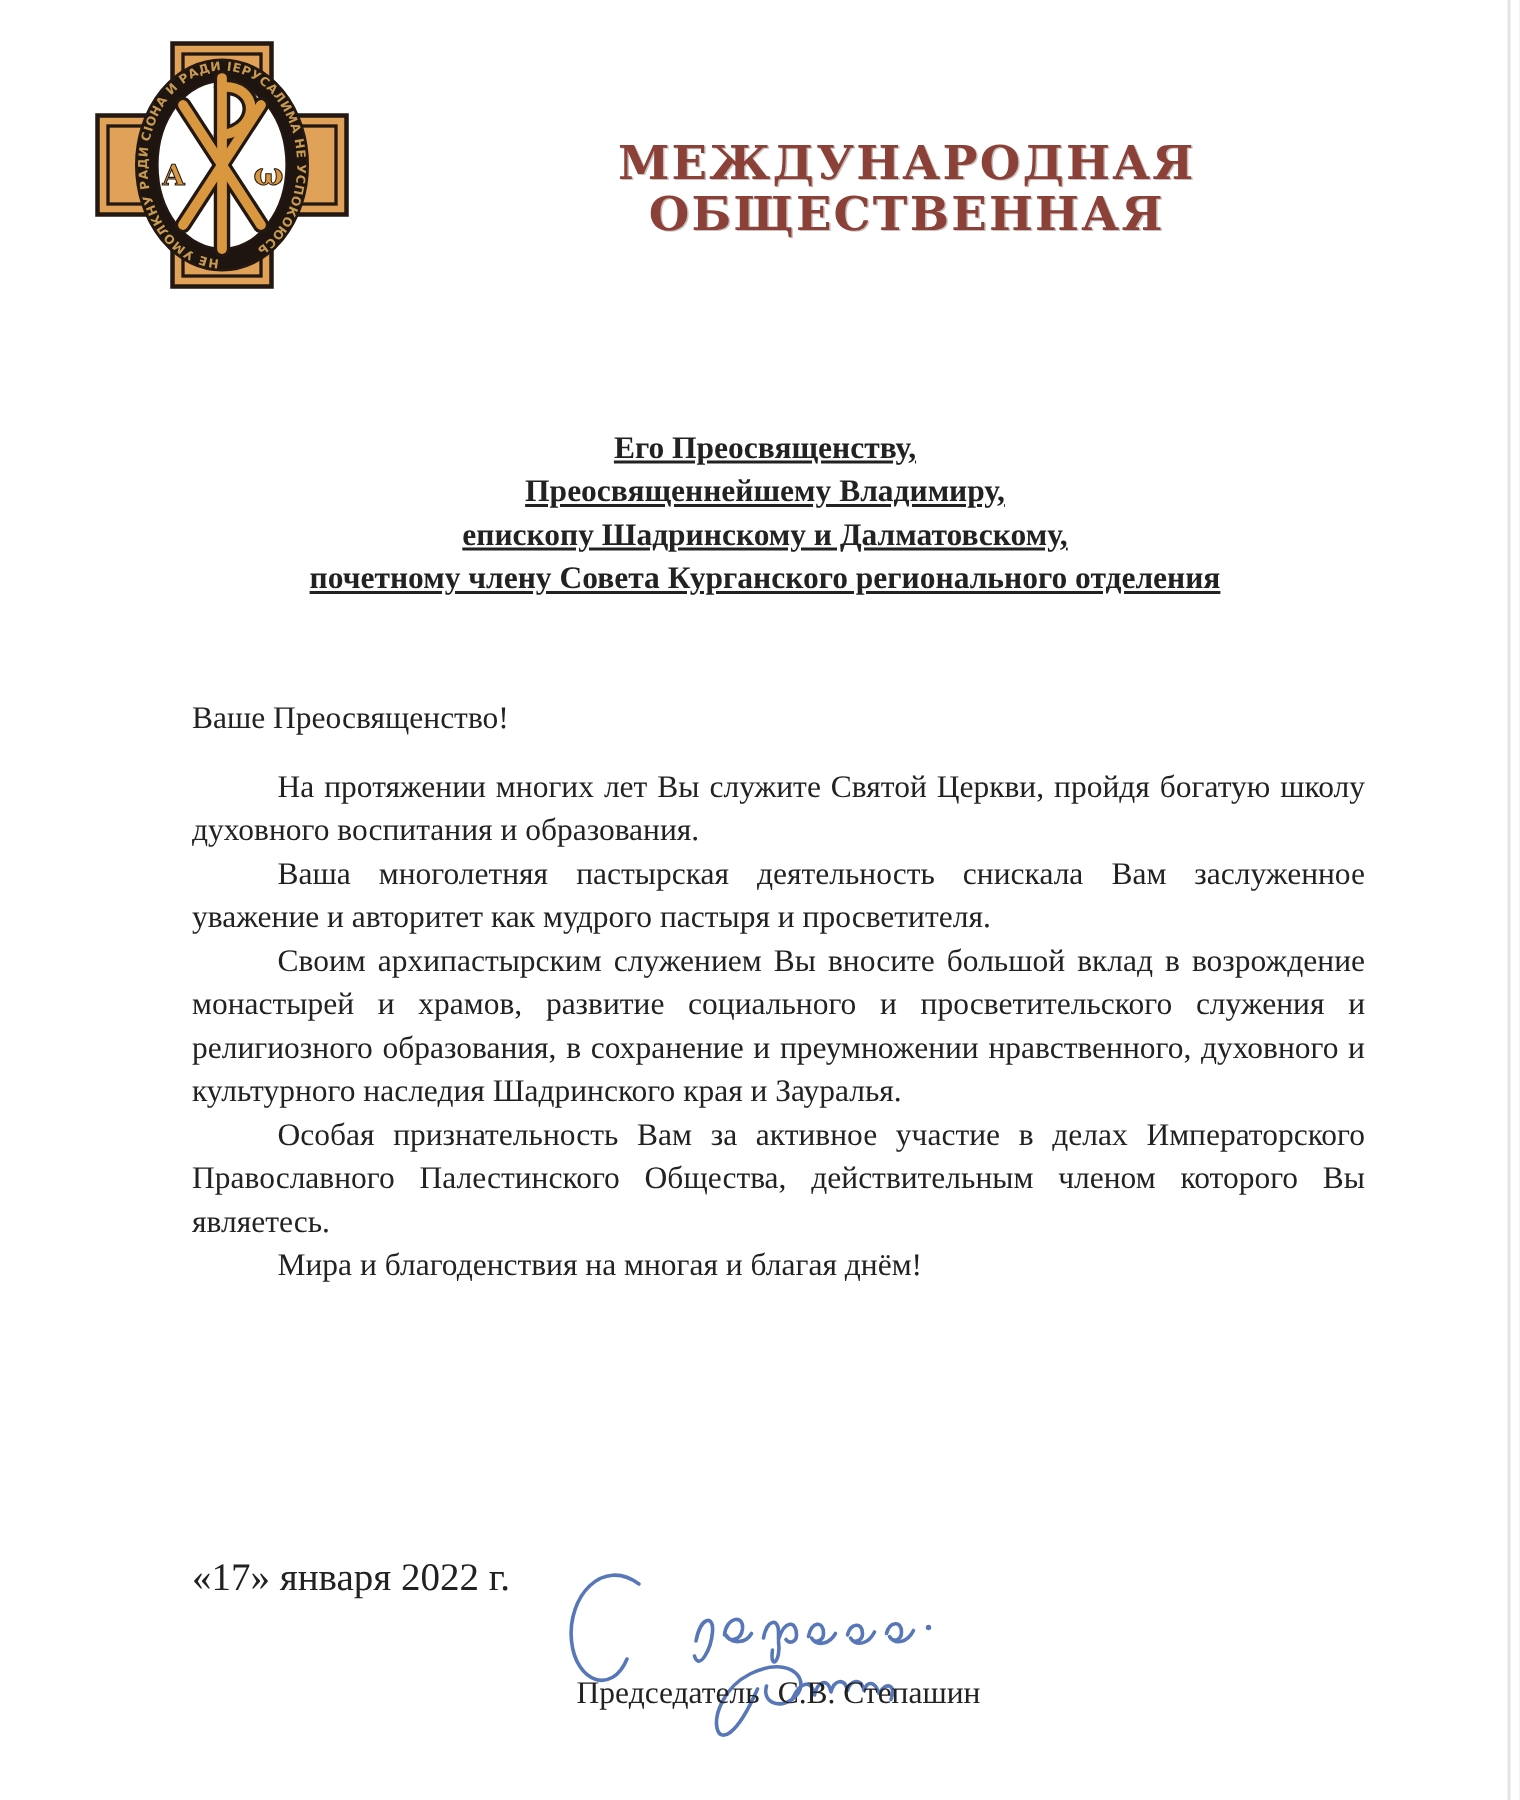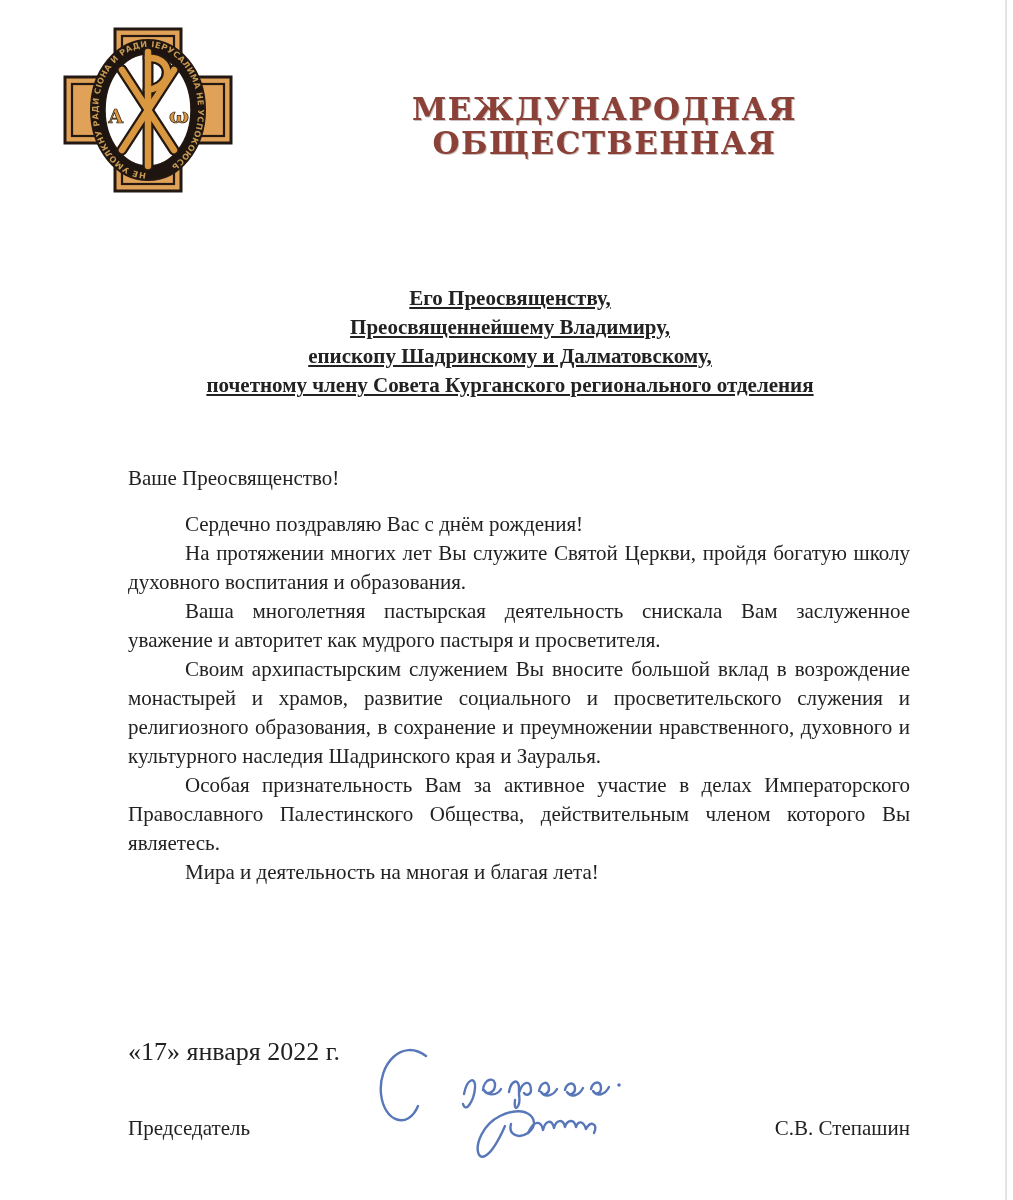--- a/index.html
+++ b/index.html
@@ -49,21 +49,21 @@
     margin:0;text-indent:57px;text-align:justify;
   }
 
   
   .date-line{
     position:absolute;left:128px;top:1037px;
     font-size:26px;line-height:29px;
   }
   .sig-row{
     position:absolute;left:128px;right:103px;top:1114px;
-    display:flex;justify-content:space-between;
+    display:flex;justify-content:center;
     font-size:21px;line-height:29px;gap:12px;
   }
   .handwriting{position:absolute;left:368px;top:1036px;width:330px;height:158px;}
   .sr-only{position:absolute;width:1px;height:1px;overflow:hidden;clip:rect(0 0 0 0);white-space:nowrap;}
 </style>
 </head>
 <body>
 
 <div class="page">
   <div class="scan-edge"></div>
@@ -114,26 +114,25 @@
   <div class="addressee">
       <div>Его Преосвященству,</div>
       <div>Преосвященнейшему Владимиру,</div>
       <div>епископу Шадринскому и Далматовскому,</div>
       <div>почетному члену Совета Курганского регионального отделения</div>
     </div>
 
   <div class="salutation">Ваше Преосвященство!</div>
 
   <div class="letter-body">
-      <p class="para">Сердечно поздравляю Вас с днём рождения!</p>
       <p class="para">На протяжении многих лет Вы служите Святой Церкви, пройдя богатую школу духовного воспитания и образования.</p>
       <p class="para">Ваша многолетняя пастырская деятельность снискала Вам заслуженное уважение и авторитет как мудрого пастыря и просветителя.</p>
       <p class="para">Своим архипастырским служением Вы вносите большой вклад в возрождение монастырей и храмов, развитие социального и просветительского служения и религиозного образования, в сохранение и преумножении нравственного, духовного и культурного наследия Шадринского края и Зауралья.</p>
       <p class="para">Особая признательность Вам за активное участие в делах Императорского Православного Палестинского Общества, действительным членом которого Вы являетесь.</p>
-      <p class="para">Мира и деятельность на многая и благая лета!</p>
+      <p class="para">Мира и благоденствия на многая и благая днём!</p>
     </div>
 
   <div class="date-line">«17» января 2022 г.</div>
 
   <svg class="handwriting" viewBox="0 0 330 158">
     <g fill="none" stroke="#4a6cb3" stroke-width="2.4" stroke-linecap="round" stroke-linejoin="round" opacity="0.92">
 
       <path d="M58,20 C34,2 10,28 13,58 C16,86 40,94 50,70"></path>
 
       <path d="M96,58 C99,42 108,40 107,52 C106,64 98,78 95,68"></path>

